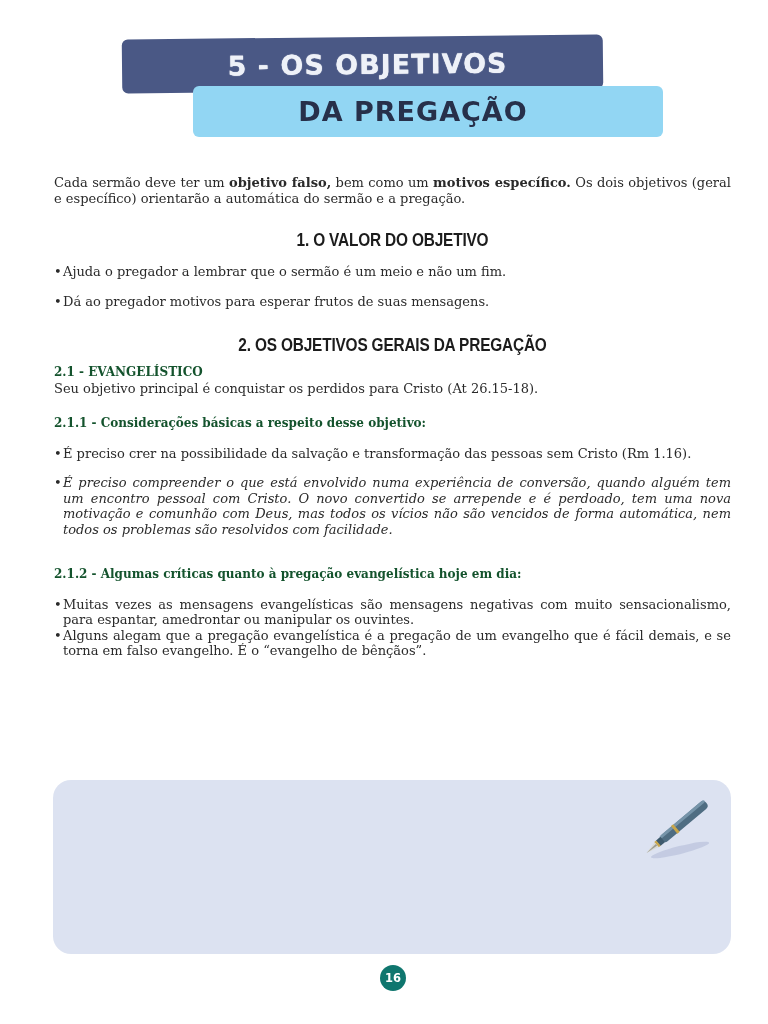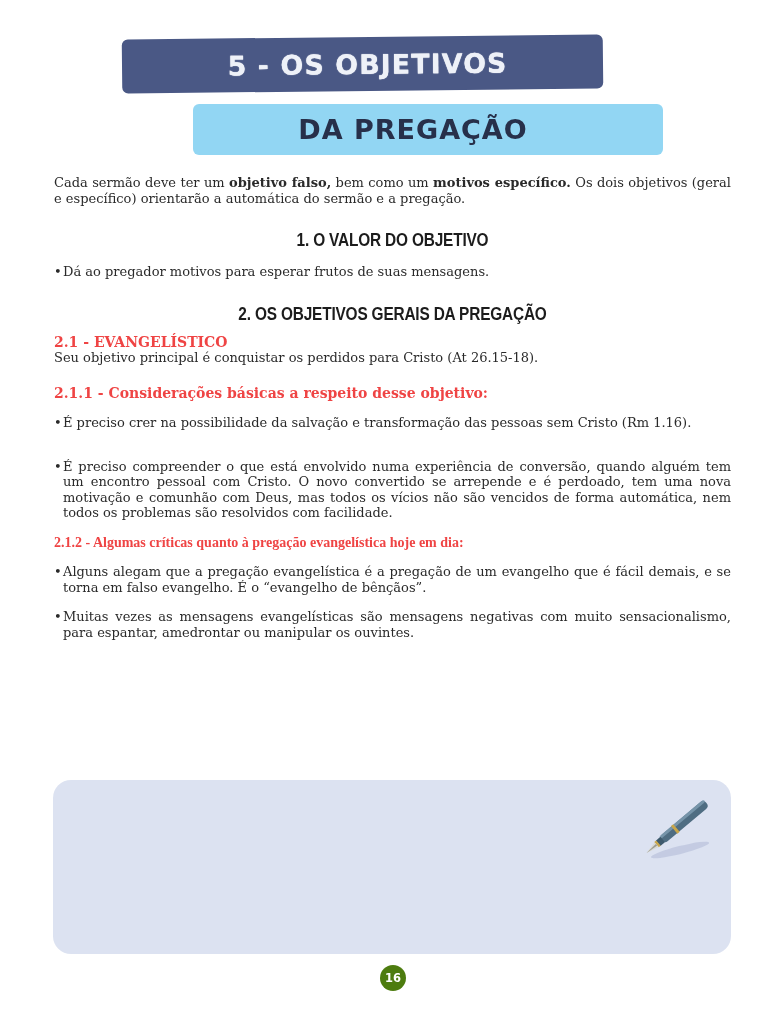--- a/index.html
+++ b/index.html
@@ -10,87 +10,88 @@
       position: absolute; left: 122px; top: 37px; width: 481px; height: 54px;
       background: #4a5885; border-radius: 6px; transform: rotate(-0.6deg);
       display: flex; align-items: center; justify-content: center;
     }
     .banner-dark span {
       font-family: "DejaVu Sans", sans-serif; font-weight: bold; font-size: 27px;
       color: #eef1f8; letter-spacing: 1px; margin-left: 10px;
       text-shadow: 0 0 1px #ffffff;
     }
     .banner-light {
-      position: absolute; left: 193px; top: 104px; width: 470px; height: 51px;
+      position: absolute; left: 193px; top: 86px; width: 470px; height: 51px;
       background: #92d6f3; border-radius: 6px;
       display: flex; align-items: center; justify-content: center;
     }
     .banner-light span {
       font-family: "DejaVu Sans", sans-serif; font-weight: bold; font-size: 27px;
       color: #27304a; letter-spacing: 1px; margin-left: -30px;
     }
 
     .content { position: absolute; left: 54px; top: 175px; width: 677px; font-size: 13px; line-height: 15.5px; }
     .p { text-align: justify; }
     .p b { font-weight: bold; }
     .h1 {
       font-family: "Liberation Sans", sans-serif; font-weight: bold; font-size: 17.5px;
       text-align: center; color: #1c1c1c; transform: scaleX(0.88); letter-spacing: -0.2px;
     }
     .bullet { position: relative; padding-left: 9px; text-align: justify; }
     .bullet::before { content: "•"; position: absolute; left: 0; top: 0; }
-    .h3 { font-weight: bold; font-size: 14px; color: #ef4444; }
+    .h3 { font-weight: bold; font-size: 12px; color: #14532d; }
 
     .note-box {
       position: absolute; left: 53px; top: 780px; width: 678px; height: 174px;
       background: #dce2f1; border-radius: 18px;
     }
     .pen { position: absolute; left: 636px; top: 792px; width: 80px; height: 74px; }
 
     .page-num {
       position: absolute; left: 380px; top: 965px; width: 26px; height: 26px;
-      border-radius: 50%; background: #4d7c0f; color: #ffffff;
+      border-radius: 50%; background: #0f766e; color: #ffffff;
       font-family: "DejaVu Sans", sans-serif; font-weight: bold; font-size: 11.5px;
       display: flex; align-items: center; justify-content: center;
     }
   </style>
 </head>
 <body>
 
 <div class="banner-dark">
   <span>5 - OS OBJETIVOS</span>
 </div>
 <div class="banner-light">
   <span>DA PREGAÇÃO</span>
 </div>
 
 <div class="content">
   <p class="p"><span>Cada sermão deve ter um </span><b>objetivo falso,</b><span> bem como um </span><b>motivos específico.</b><span> Os dois objetivos (geral e específico) orientarão a automática do sermão e a pregação.</span></p>
 
   <h2 class="h1" style="margin-top:27px;">1. O VALOR DO OBJETIVO</h2>
 
   <div style="margin-top:14px;">
+    <p class="bullet" style="margin-top:15px;">Ajuda o pregador a lembrar que o sermão é um meio e não um fim.</p>
     <p class="bullet" style="margin-top:15px;">Dá ao pregador motivos para esperar frutos de suas mensagens.</p>
   </div>
 
   <h2 class="h1" style="margin-top:28px;">2. OS OBJETIVOS GERAIS DA PREGAÇÃO</h2>
 
   <h3 class="h3" style="margin-top:12px;">2.1 - EVANGELÍSTICO</h3>
   <p class="p" style="">Seu objetivo principal é conquistar os perdidos para Cristo (At 26.15-18).</p>
 
   <h3 class="h3" style="margin-top:20px;">2.1.1 - Considerações básicas a respeito desse objetivo:</h3>
   <div style="margin-top:14px;">
     <p class="bullet" style="margin-top:7px;">É preciso crer na possibilidade da salvação e transformação das pessoas sem Cristo (Rm 1.16).</p>
-    <p class="bullet" style="margin-top:28px;">É preciso compreender o que está envolvido numa experiência de conversão, quando alguém tem um encontro pessoal com Cristo. O novo convertido se arrepende e é perdoado, tem uma nova motivação e comunhão com Deus, mas todos os vícios não são vencidos de forma automática, nem todos os problemas são resolvidos com facilidade.</p>
+    <p class="bullet" style="margin-top:14px;font-style:italic;">É preciso compreender o que está envolvido numa experiência de conversão, quando alguém tem um encontro pessoal com Cristo. O novo convertido se arrepende e é perdoado, tem uma nova motivação e comunhão com Deus, mas todos os vícios não são vencidos de forma automática, nem todos os problemas são resolvidos com facilidade.</p>
   </div>
 
-  <h3 class="h3" style="margin-top:14px;font-family:Liberation Serif, serif;">2.1.2 - Algumas críticas quanto à pregação evangelística hoje em dia:</h3>
+  <h3 class="h3" style="margin-top:30px;">2.1.2 - Algumas críticas quanto à pregação evangelística hoje em dia:</h3>
   <div style="margin-top:14px;">
+    <p class="bullet" style="margin-top:14px;">Muitas vezes as mensagens evangelísticas são mensagens negativas com muito sensacionalismo, para espantar, amedrontar ou manipular os ouvintes.</p>
     <p class="bullet">Alguns alegam que a pregação evangelística é a pregação de um evangelho que é fácil demais, e se torna em falso evangelho. É o “evangelho de bênçãos”.</p>
-    <p class="bullet" style="margin-top:14px;">Muitas vezes as mensagens evangelísticas são mensagens negativas com muito sensacionalismo, para espantar, amedrontar ou manipular os ouvintes.</p>
   </div>
 </div>
 
 <div class="note-box"></div>
 
 <svg class="pen" viewBox="0 0 80 74">
   <ellipse cx="44" cy="58" rx="30" ry="4" fill="#b9c2dc" opacity="0.7" transform="rotate(-14 44 58)"></ellipse>
   <g transform="rotate(-40 40 37)">
     <rect x="22" y="32" width="58" height="9" rx="4" fill="#4f6d82"></rect>
     <rect x="22" y="32" width="58" height="3" rx="1.5" fill="#7f9eb3" opacity="0.8"></rect>

